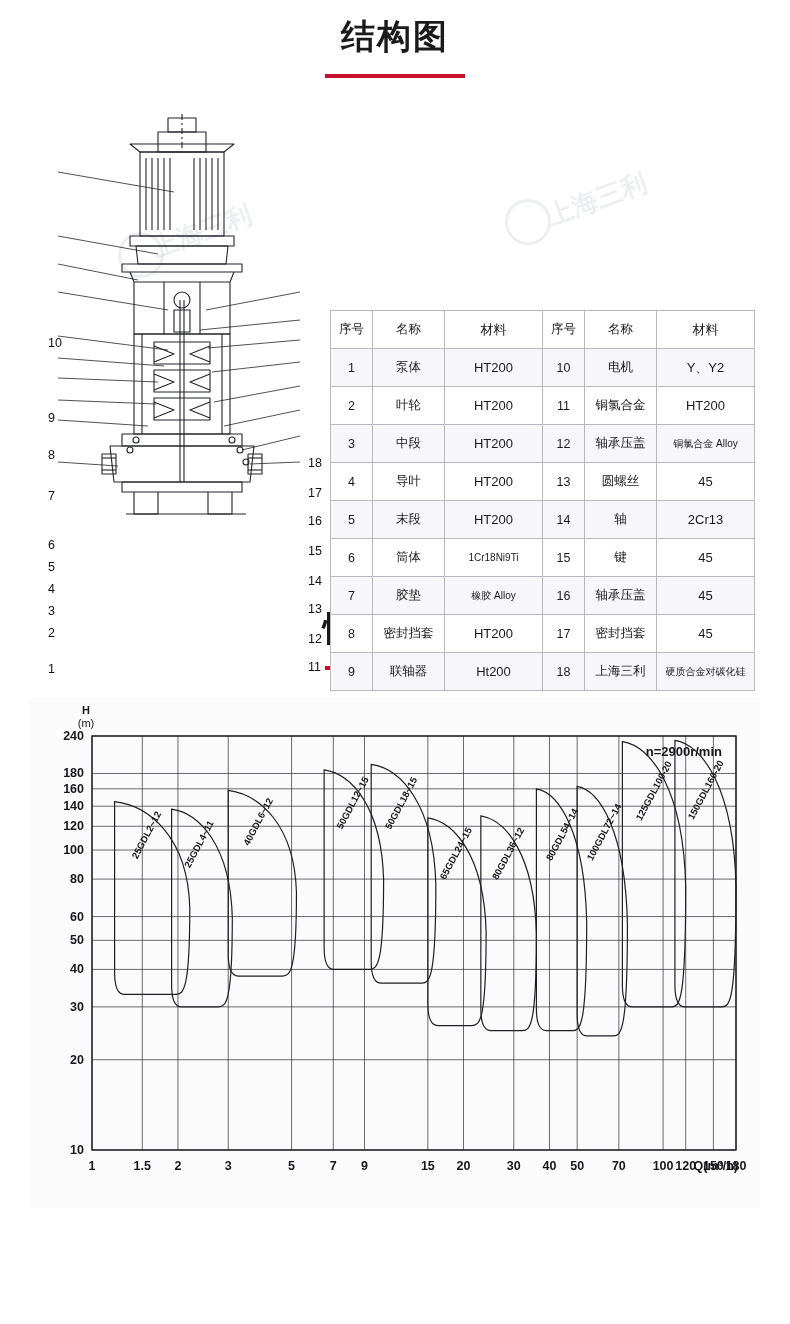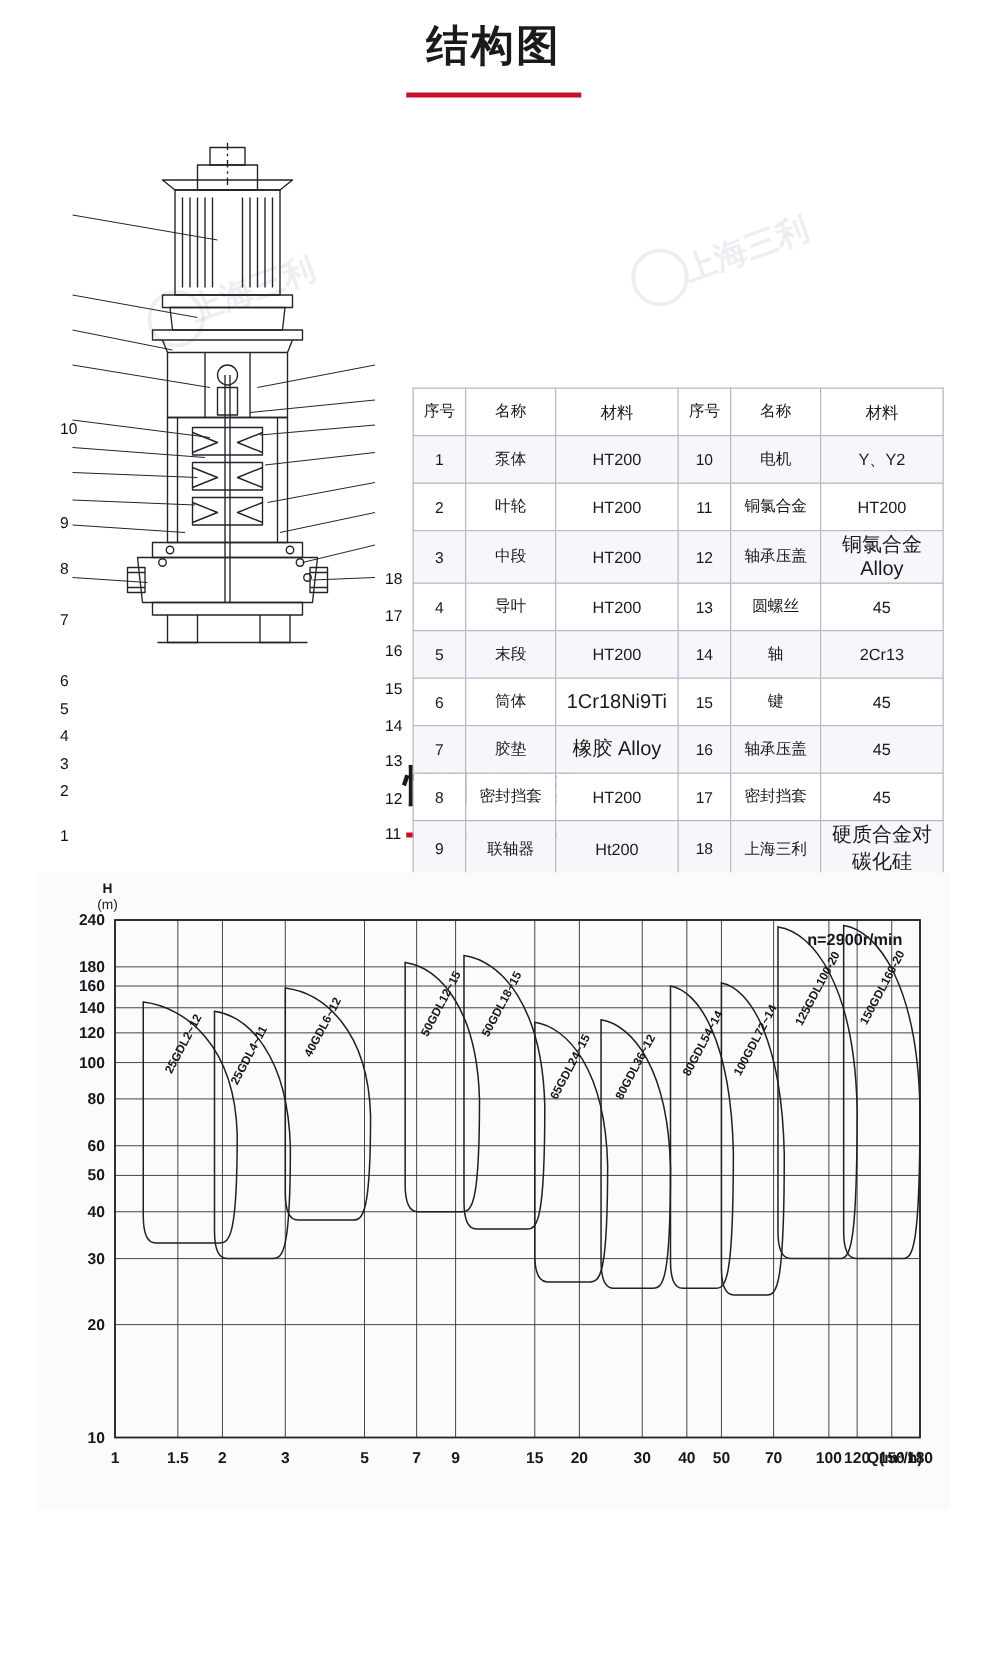--- a/index.html
+++ b/index.html
@@ -40,21 +40,21 @@
   .parts-table td {
     border:1px solid #b8b8c4;
     text-align:center;
     vertical-align:middle;
     height:38px;
     color:#1a1a1a;
   }
   .parts-table td.idx { width:42px; }
   .parts-table td.nm  { width:72px;font-family:Liberation Mono, monospace; }
   .parts-table td.mt  { width:98px; font-size:13px; }
-  .parts-table td.mt-sm { font-size:16px; }
+  .parts-table td.mt-sm { font-size:10px; }
   .parts-table tr.head td { font-weight:normal; }
   .parts-table tr:nth-child(even) td { background:#f7f7fb; }
   .parts-table tr:nth-child(odd) td { background:#ffffff; }
   .parts-table tr.head td { background:#ffffff; }
 
   
   .callout {
     position:absolute; font-size:12.5px; color:#111;
   }
 

